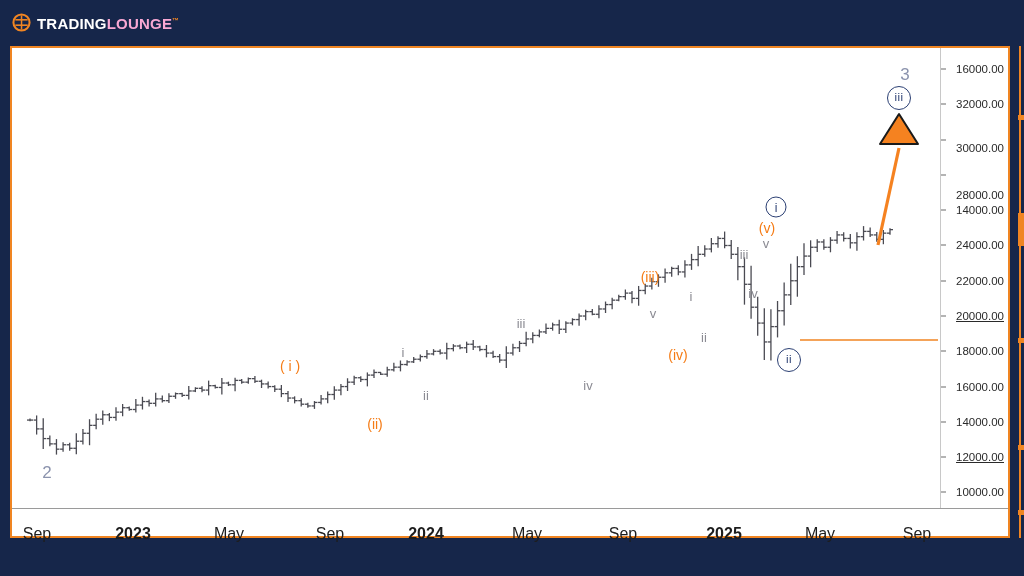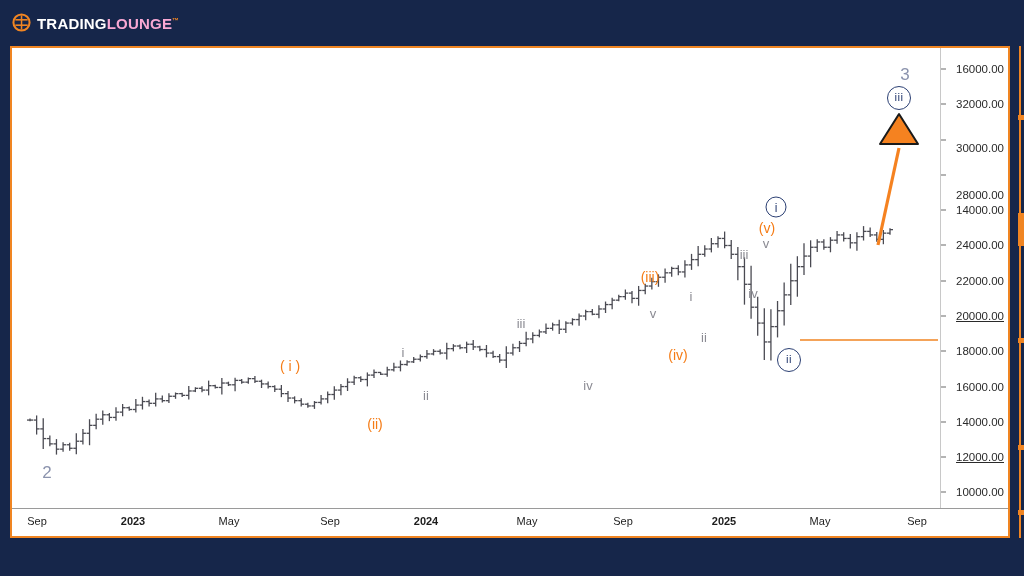--- a/index.html
+++ b/index.html
@@ -39,22 +39,22 @@
   }
   .tick-label{
     position:absolute;right:4px;transform:translateY(-50%);
     font-size:11.5px;color:#2a2a2a;white-space:nowrap;
   }
   .tick-dash{
     position:absolute;left:0;width:5px;height:1px;background:#6b6b6b;
     transform:translateY(-50%);
   }
   .time-label{
-    position:absolute;top:6px;transform:translateX(-50%);
-    font-size:11px;color:#1d1d1d;white-space:nowrap;
+    position:absolute;top:16px;transform:translateX(-50%);
+    font-size:16px;color:#1d1d1d;white-space:nowrap;
   }
   .time-label.bold{font-weight:bold;text-align:center;}
 
   
   .legend-chip{
     position:absolute;left:8px;top:8px;
     border:1px solid #8a8a8a;border-radius:5px;background:#fff;
     padding:3px 8px;font-size:12.5px;color:#222;white-space:nowrap;
   }
 

